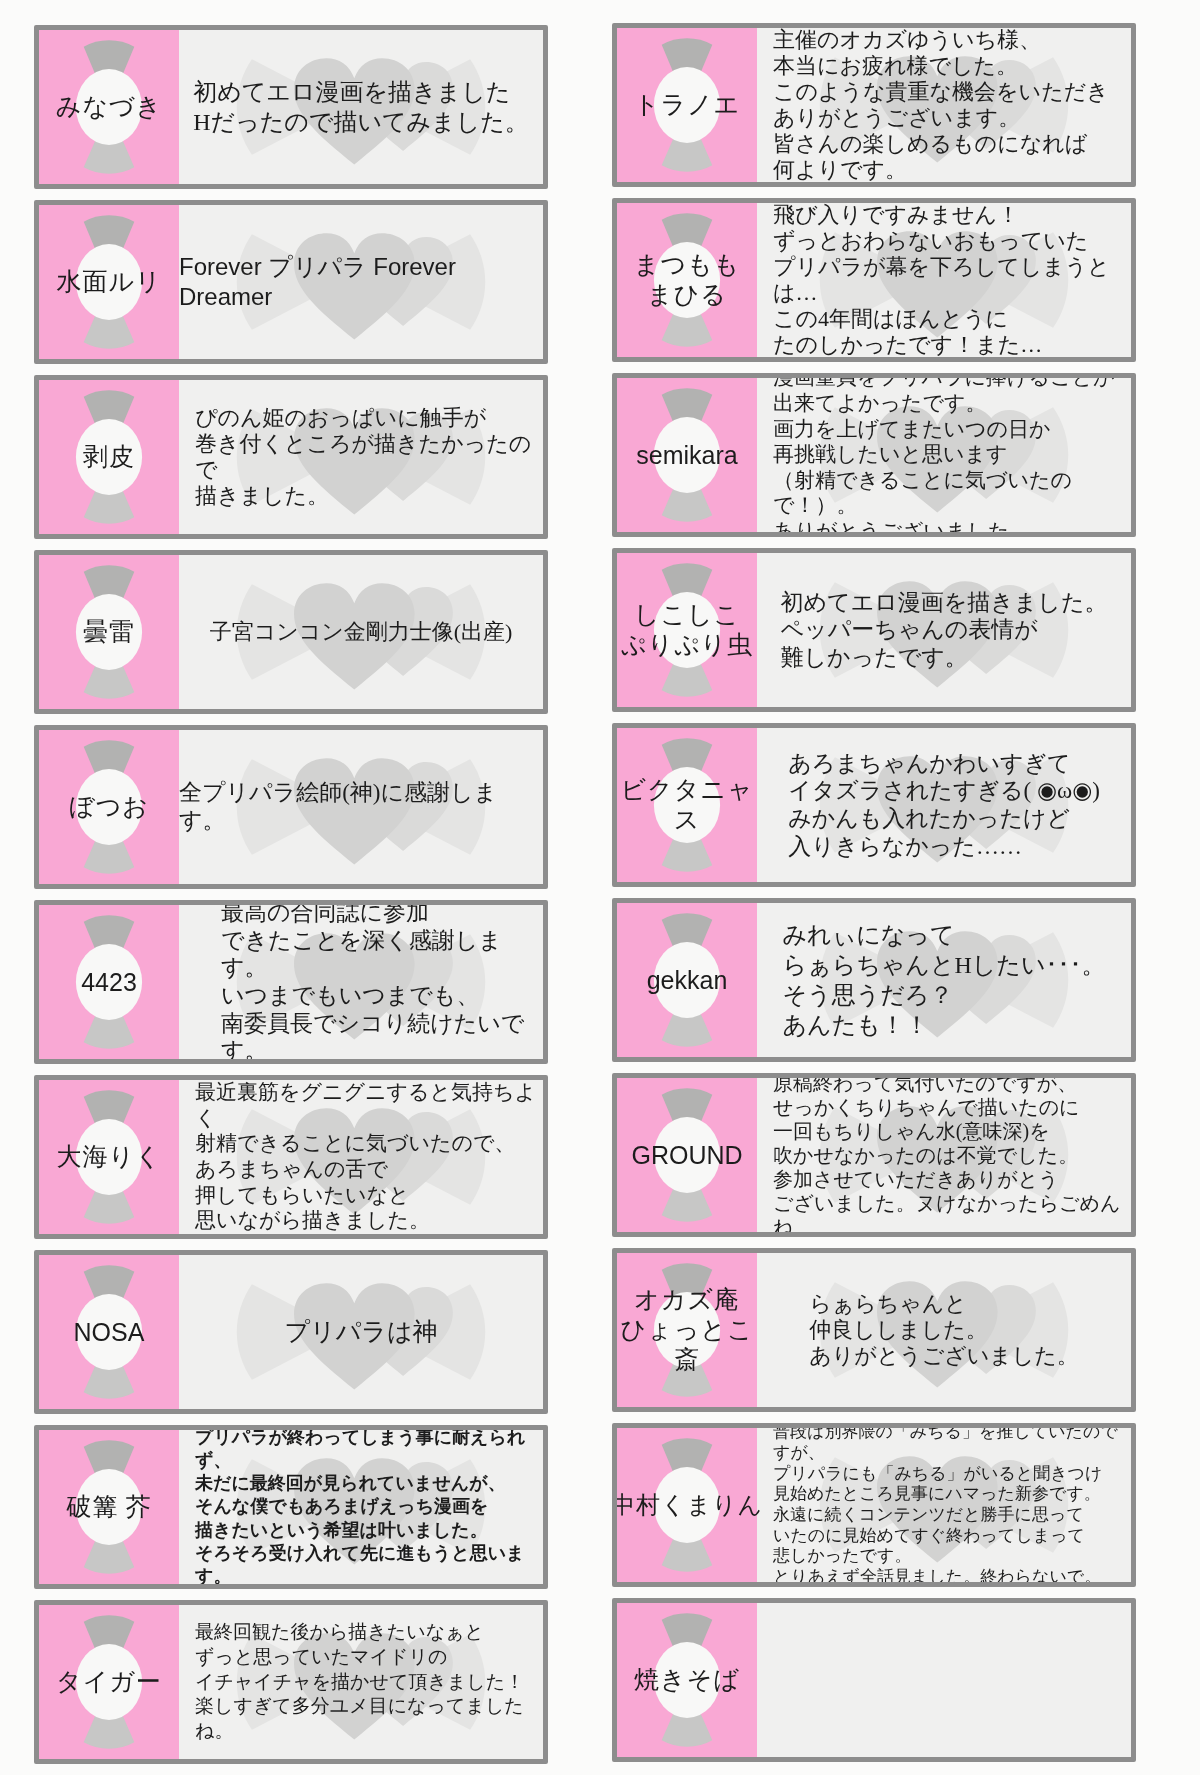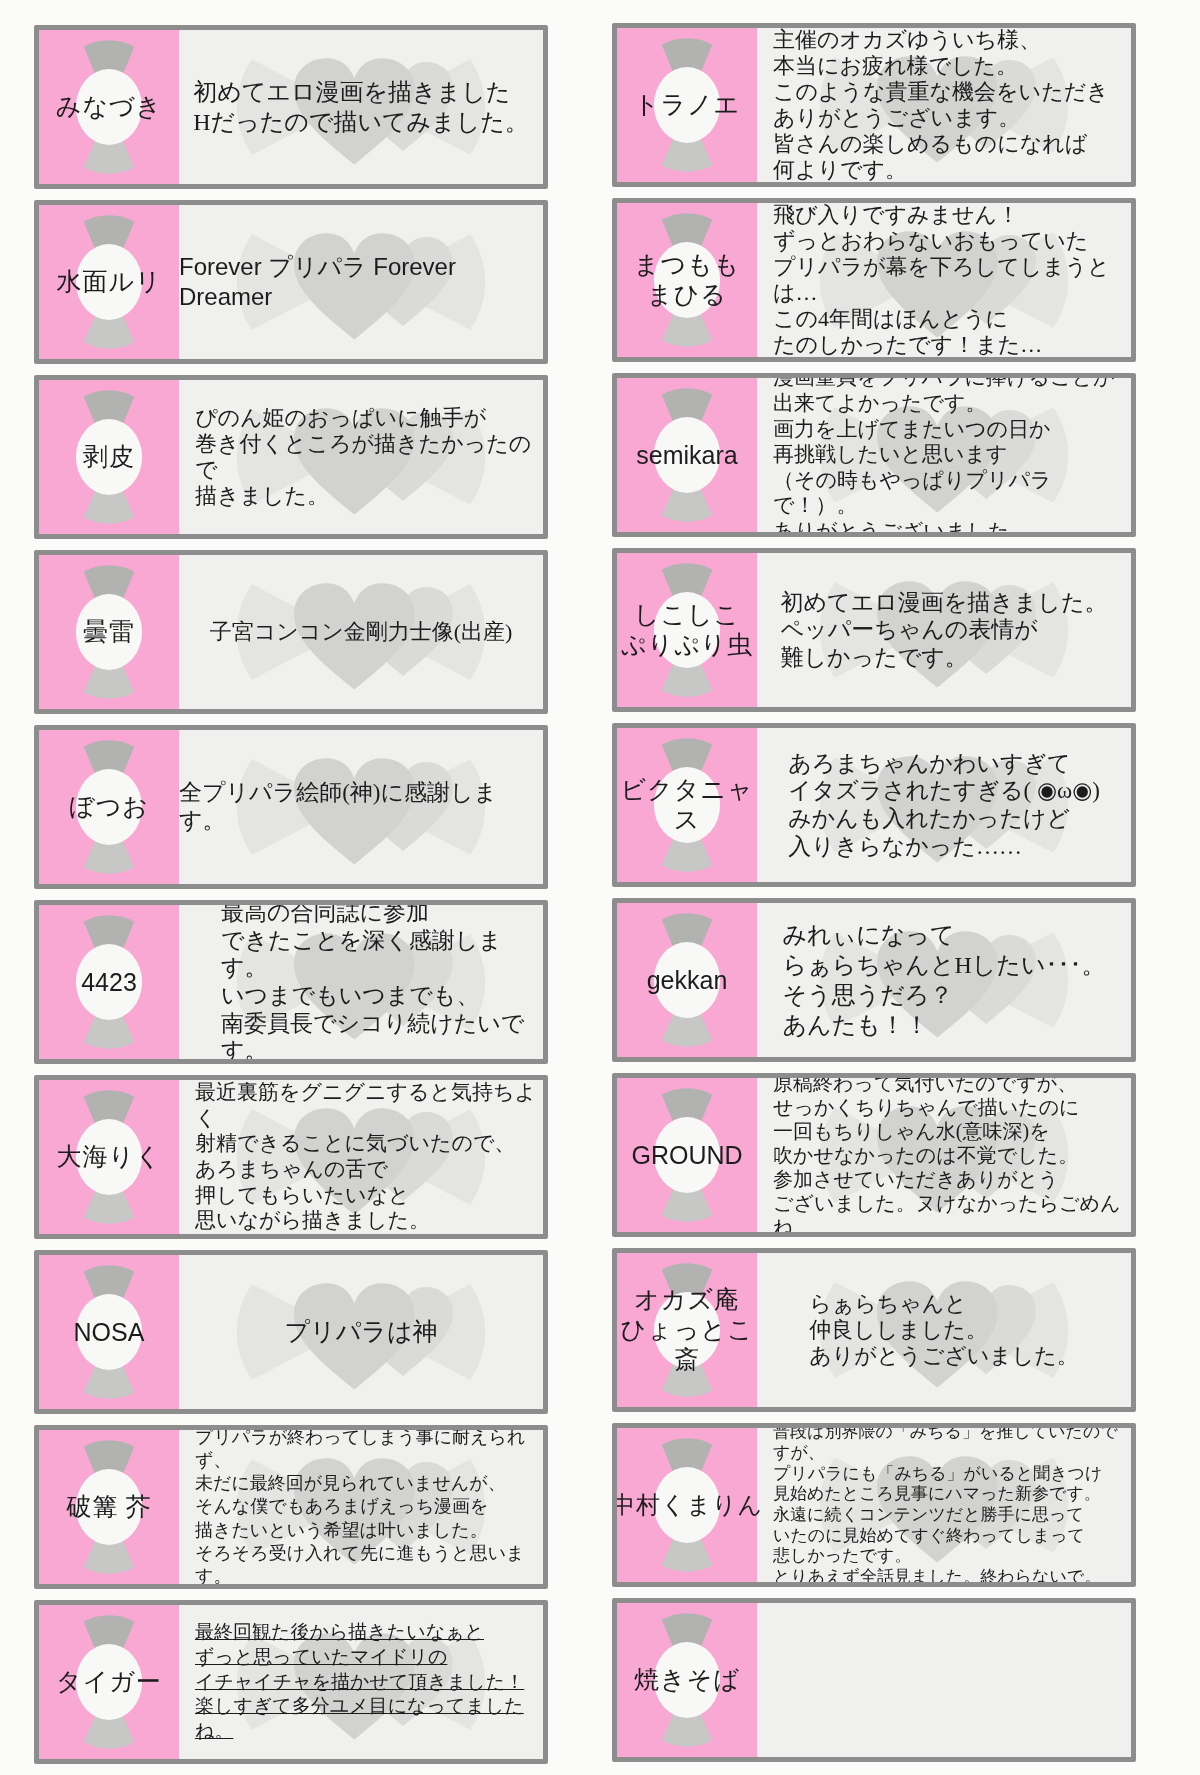--- a/index.html
+++ b/index.html
@@ -18,22 +18,22 @@
   .aname.nf20{font-size:24px;white-space:nowrap;}
   .aname.latin{font-family:"Liberation Sans", sans-serif;letter-spacing:0;}
   .cpanel{position:relative;flex:1;display:flex;align-items:center;}
   .cpanel.c{justify-content:center;}
   .cpanel.l{justify-content:flex-start;padding-left:16px;}
   .wm-svg{position:absolute;left:50%;top:50%;transform:translate(-50%,-50%);z-index:0;}
   .ctext{position:relative;z-index:1;display:inline-block;text-align:left;
          white-space:pre-line;line-height:1.18;}
   .g{font-family:"Liberation Sans", sans-serif;font-weight:500;}
   .f17{font-size:17px;line-height:1.22;}
-  .f18{font-size:18px;line-height:1.28;}
-  .f19{font-size:19px;line-height:1.3;text-decoration:underline;}
+  .f18{font-size:18px;line-height:1.28;font-weight:bold;}
+  .f19{font-size:19px;line-height:1.3;}
   .f20{font-size:20px;line-height:1.2;}
   .f21{font-size:21px;line-height:1.22;}
   .f22{font-size:22px;line-height:1.18;}
   .f23{font-size:23px;line-height:1.2;}
   .f24{font-size:24px;line-height:1.25;}
   .f25{font-size:25px;line-height:1.3;}
   .defs{position:absolute;width:0;height:0;overflow:hidden;}
 </style>
 </head>
 <body>
@@ -277,21 +277,21 @@
         <div class="aname latin">semikara</div>
       </div>
       <div class="cpanel l">
         <svg class="wm-svg" width="330" height="134" viewBox="0 0 340 140">
             <use href="#wm-sym"></use>
           </svg>
         <div class="ctext f21">漫画童貞をプリパラに捧げることが
 出来てよかったです。
 画力を上げてまたいつの日か
 再挑戦したいと思います
-（その時もやっぱりプリパラで！）。
+（射精できることに気づいたので！）。
 ありがとうございました。</div>
       </div>
     </div>
 
     <div class="box">
       <div class="author">
         <svg class="bow-svg" width="78" height="148" viewBox="0 0 80 152">
             <use href="#bow-sym"></use>
           </svg>
         <div class="aname">しこしこ

